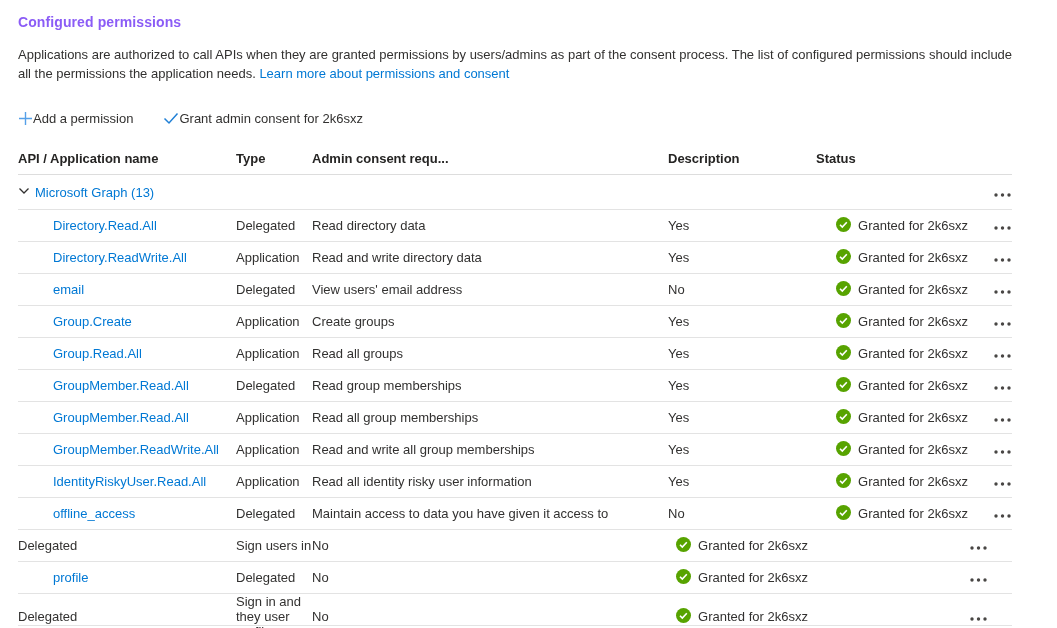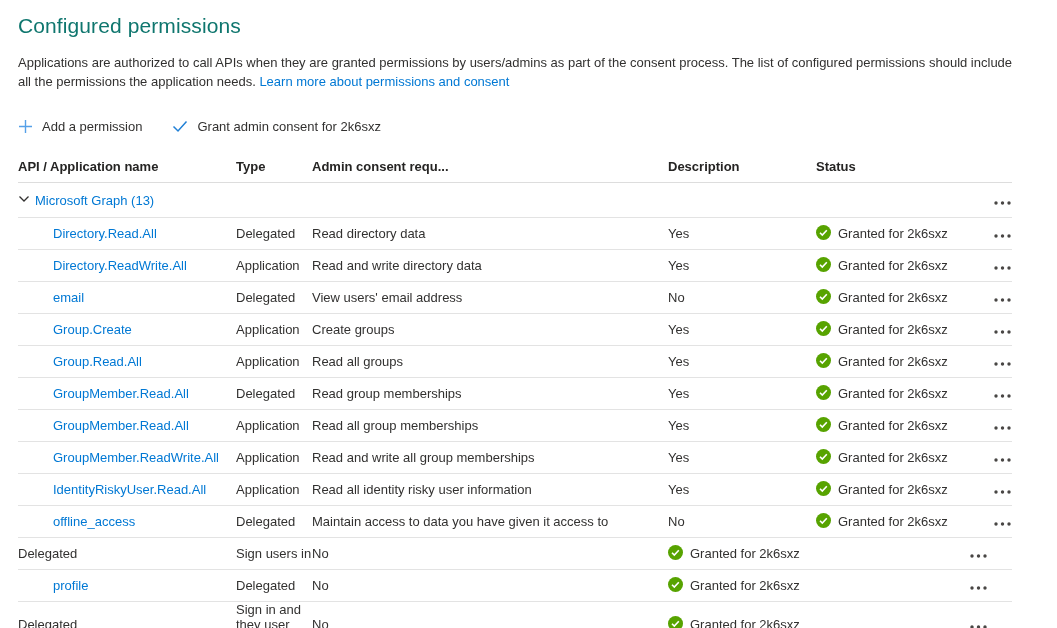--- a/index.html
+++ b/index.html
@@ -6,23 +6,23 @@
   html, body {
     width: 1057px; height: 628px;
     background: #ffffff;
     font-family: "Liberation Sans", sans-serif;
     color: #323130;
     overflow: hidden;
   }
   .container { padding: 14px 0 0 18px; width: 1030px; }
 
   h1.page-title {
-    font-size: 21px;
-    font-weight: 400;
-    color: #0f766e;
+    font-size: 14px;
+    font-weight: 700;
+    color: #8b5cf6;
     letter-spacing: .1px;
     margin-bottom: 15px;
   }
 
   .description {
     font-size: 13px;
     line-height: 19px;
     color: #323130;
     max-width: 1000px;
   }
@@ -33,21 +33,21 @@
   }
 
   .toolbar {
     margin-top: 26px;
     display: flex;
     align-items: center;
   }
   .toolbar-btn {
     display: flex;
     align-items: center;
-    gap: 9px;
+    gap: 0;
     background: none;
     border: none;
     font-family: "Liberation Sans", sans-serif;
     font-size: 13px;
     color: #323130;
     cursor: pointer;
     margin-right: 30px;
     padding: 2px 0;
   }
   .toolbar-btn svg { display: block; }
@@ -78,21 +78,21 @@
     background: none; border: none; cursor: pointer;
     display: flex; align-items: center; padding: 0;
   }
 
   .data-row {
     height: 32px;
     border-bottom: 1px solid #e3e3e3;
     font-size: 13px;
   }
   .cell-name { padding-left: 35px; }
-  .cell-status { display: flex; align-items: center; gap: 7px; }
+  .cell-status { display: flex; align-items: center; gap: 7px; justify-content: center; }
   .cell-status svg { flex: none; }
 
   .more-cell { display: flex; justify-content: flex-end; }
   .more-btn {
     background: none; border: none; cursor: pointer;
     padding: 3px 1px; display: flex; align-items: center;
   }
 </style>
 </head>
 <body>

